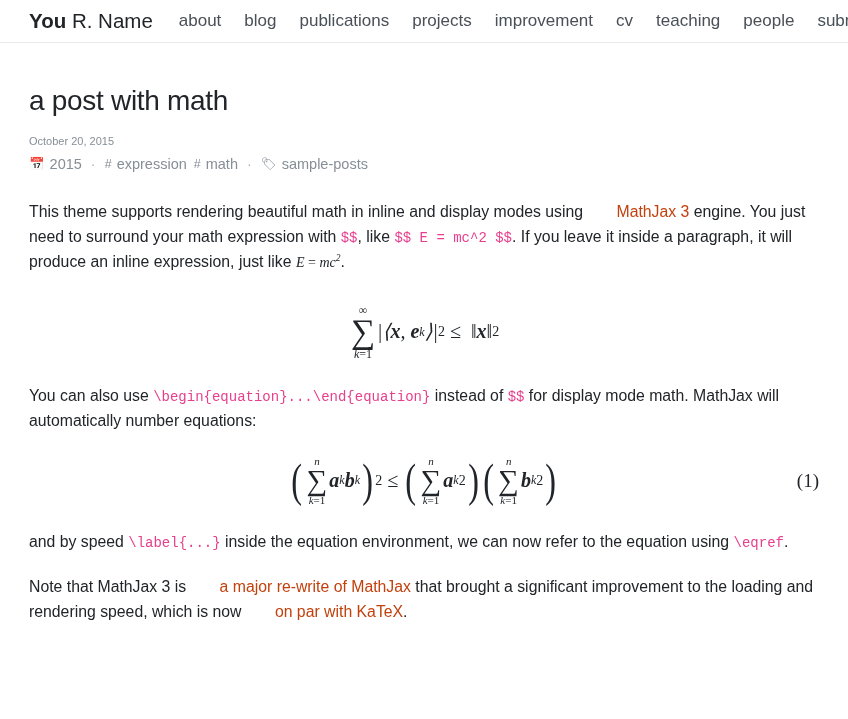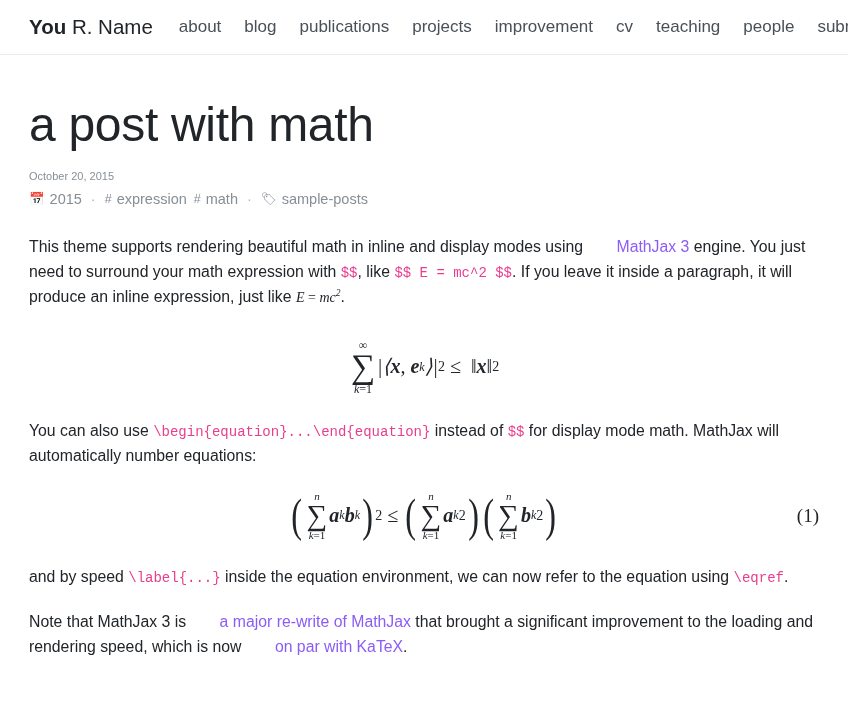--- a/index.html
+++ b/index.html
@@ -8,21 +8,21 @@
     width: 848px; height: 719px;
     background: #ffffff;
     font-family: "Liberation Sans", sans-serif;
     color: #212529;
     overflow: hidden;
   }
   a { text-decoration: none; }
 
   
   .navbar {
-    height: 55px;
+    height: 43px;
     display: flex;
     align-items: center;
     padding: 0 29px;
     border-bottom: 1px solid #e9ecef;
     background: #fff;
   }
   .brand {
     font-size: 20.5px;
     color: #212529;
     margin-right: 26px;
@@ -49,21 +49,21 @@
     border-left: 4.5px solid transparent;
     border-right: 4.5px solid transparent;
     border-top: 5px solid #495057;
   }
 
   
   .page {
     padding: 0 29px;
   }
   .post-title {
-    font-size: 48px;
+    font-size: 28px;
     font-weight: 400;
     color: #212529;
     margin: 42px 0 0 0;
     letter-spacing: -0.3px;
   }
   .post-date {
     margin-top: 18px;
     font-size: 11px;
     color: #868e96;
   }
@@ -76,21 +76,21 @@
     gap: 7px;
     flex-wrap: wrap;
   }
   .meta-item { color: #868e96; display: inline-flex; align-items: center; gap: 5px; }
   .meta-sep { color: #adb5bd; padding: 0 2px; }
   .ico { font-size: 12.5px; line-height: 1; }
 
   
   .content { margin-top: 28px; font-size: 15.8px; line-height: 1.58; color: #212529; }
   .content p { margin: 0 0 20px 0; }
-  .link { color: #8b5cf6; padding-left: 29px; }
+  .link { color: #c2410c; padding-left: 29px; }
   code {
     font-family: "Liberation Mono", monospace;
     font-size: 14px;
     color: #e83e8c;
     background: transparent;
     white-space: nowrap;
   }
 
   
   .imath { font-family: "Liberation Serif", serif; font-size: 14px; }

